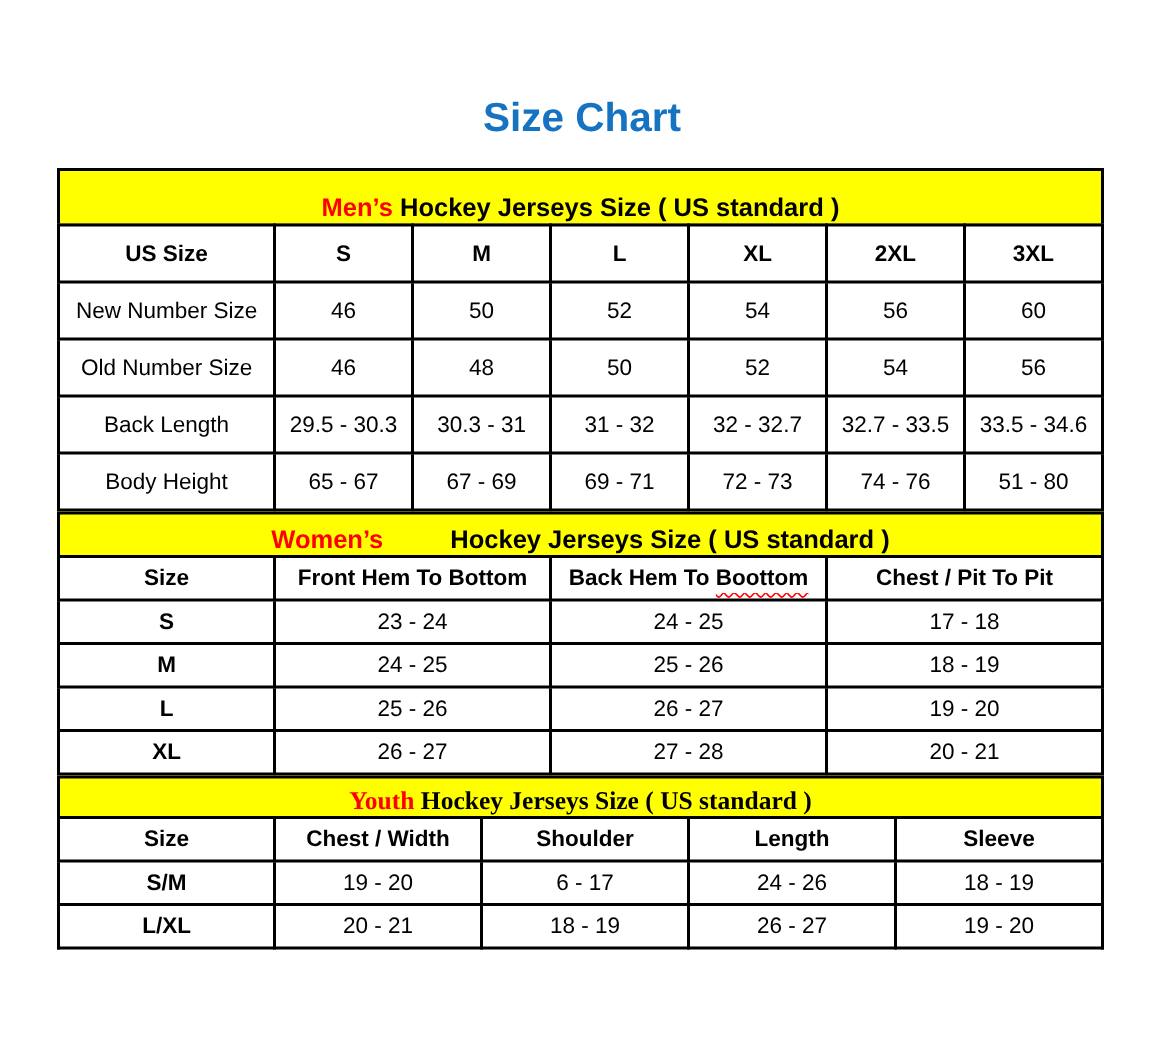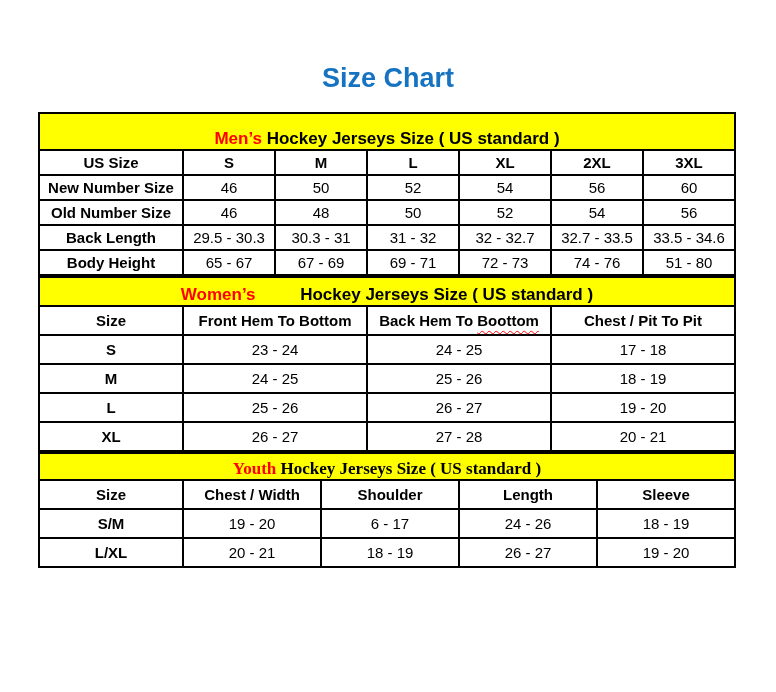--- a/index.html
+++ b/index.html
@@ -28,23 +28,23 @@
   table.grid {
     width: 100%; border-collapse: collapse; table-layout: fixed;
     margin-top: -2px; background: #fff;
   }
   table.grid th, table.grid td {
     border: 2px solid var(--border-black, #000);
     text-align: center; vertical-align: middle;
     font-size: 15px; padding: 0 2px; background: #fff;
   }
   table.grid thead th { font-weight: 700; }
-  .tbl-0 tbody th { font-weight: 700; }
+  .tbl-0 tbody th { font-weight: 400; }
   .tbl-1 tbody th, .tbl-2 tbody th { font-weight: 700; }
-  .tbl-0 tr { height: 25px; }
+  .tbl-0 tr { height: 38px; }
   .tbl-1 tr { height: 29px; }
   .tbl-2 tr { height: 29px; }
   .tbl-0 thead th:first-child,
   .tbl-1 thead th:first-child,
   .tbl-2 thead th:first-child { width: 20.7%; }
   .misspelled {
     text-decoration-line: underline;
     text-decoration-style: wavy;
     text-decoration-color: var(--accent-red, #FF0000);
     text-decoration-thickness: 1px;

